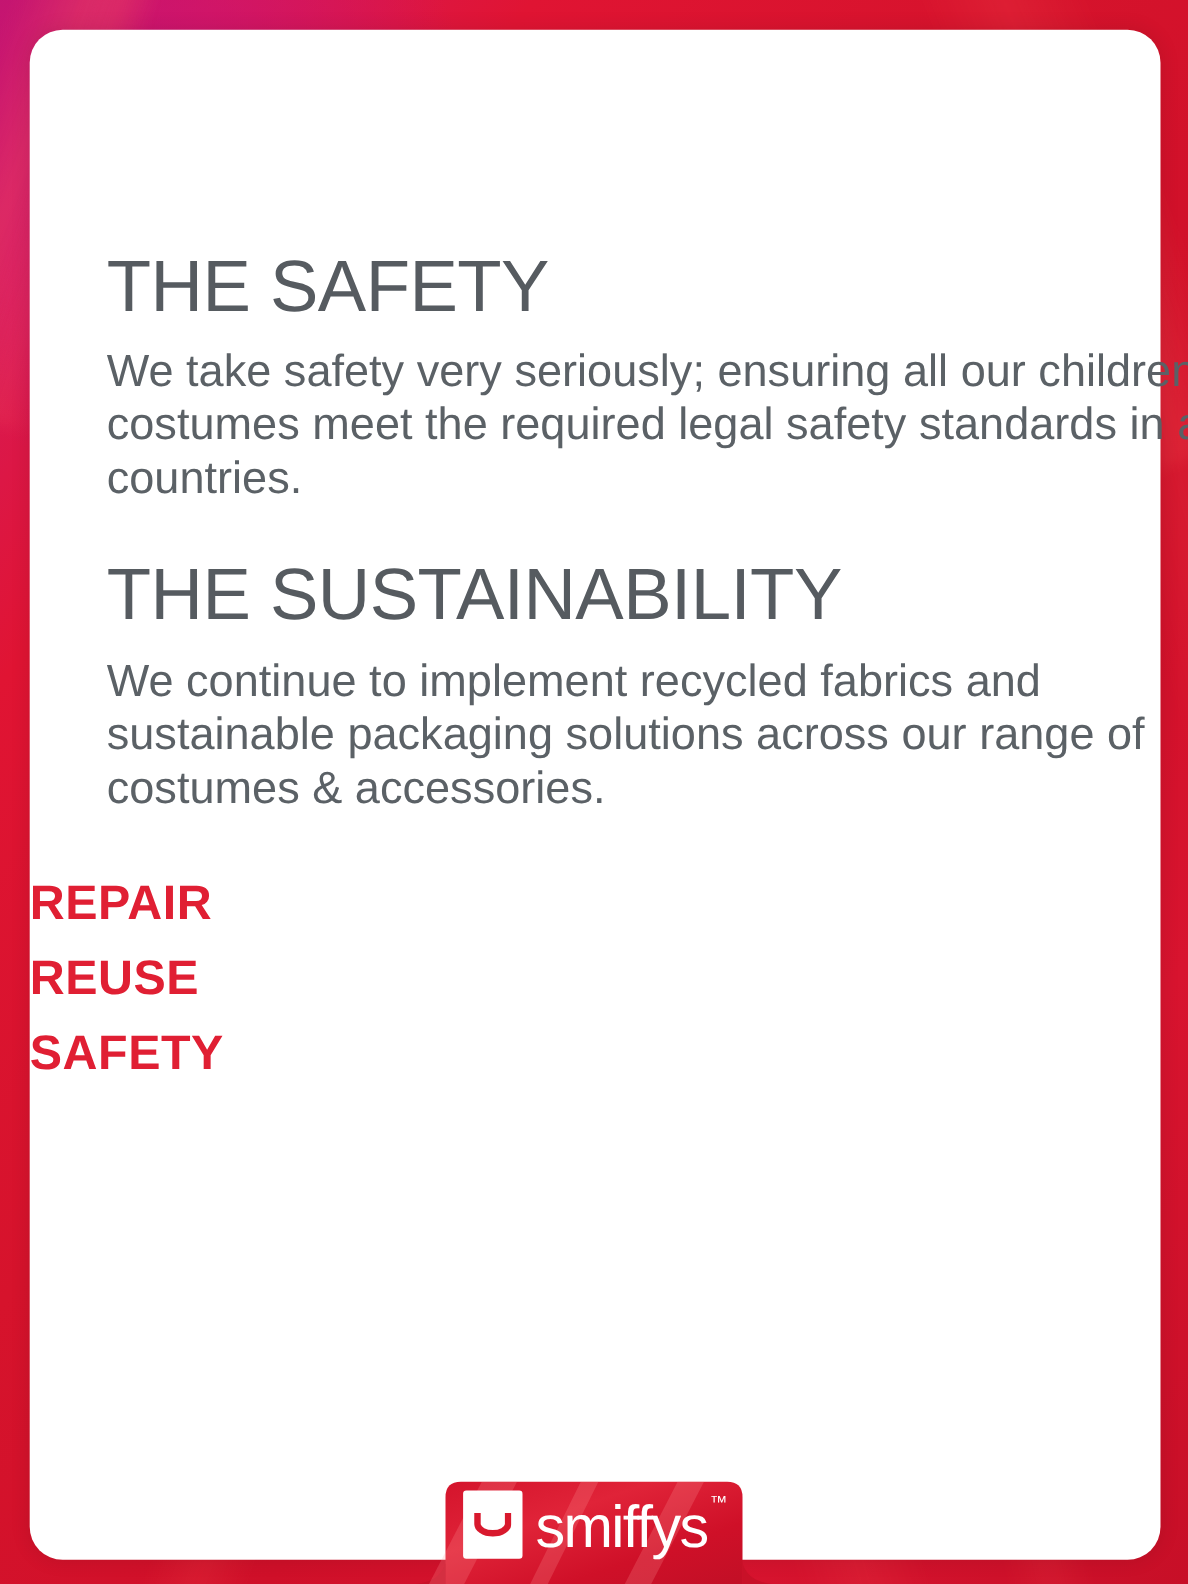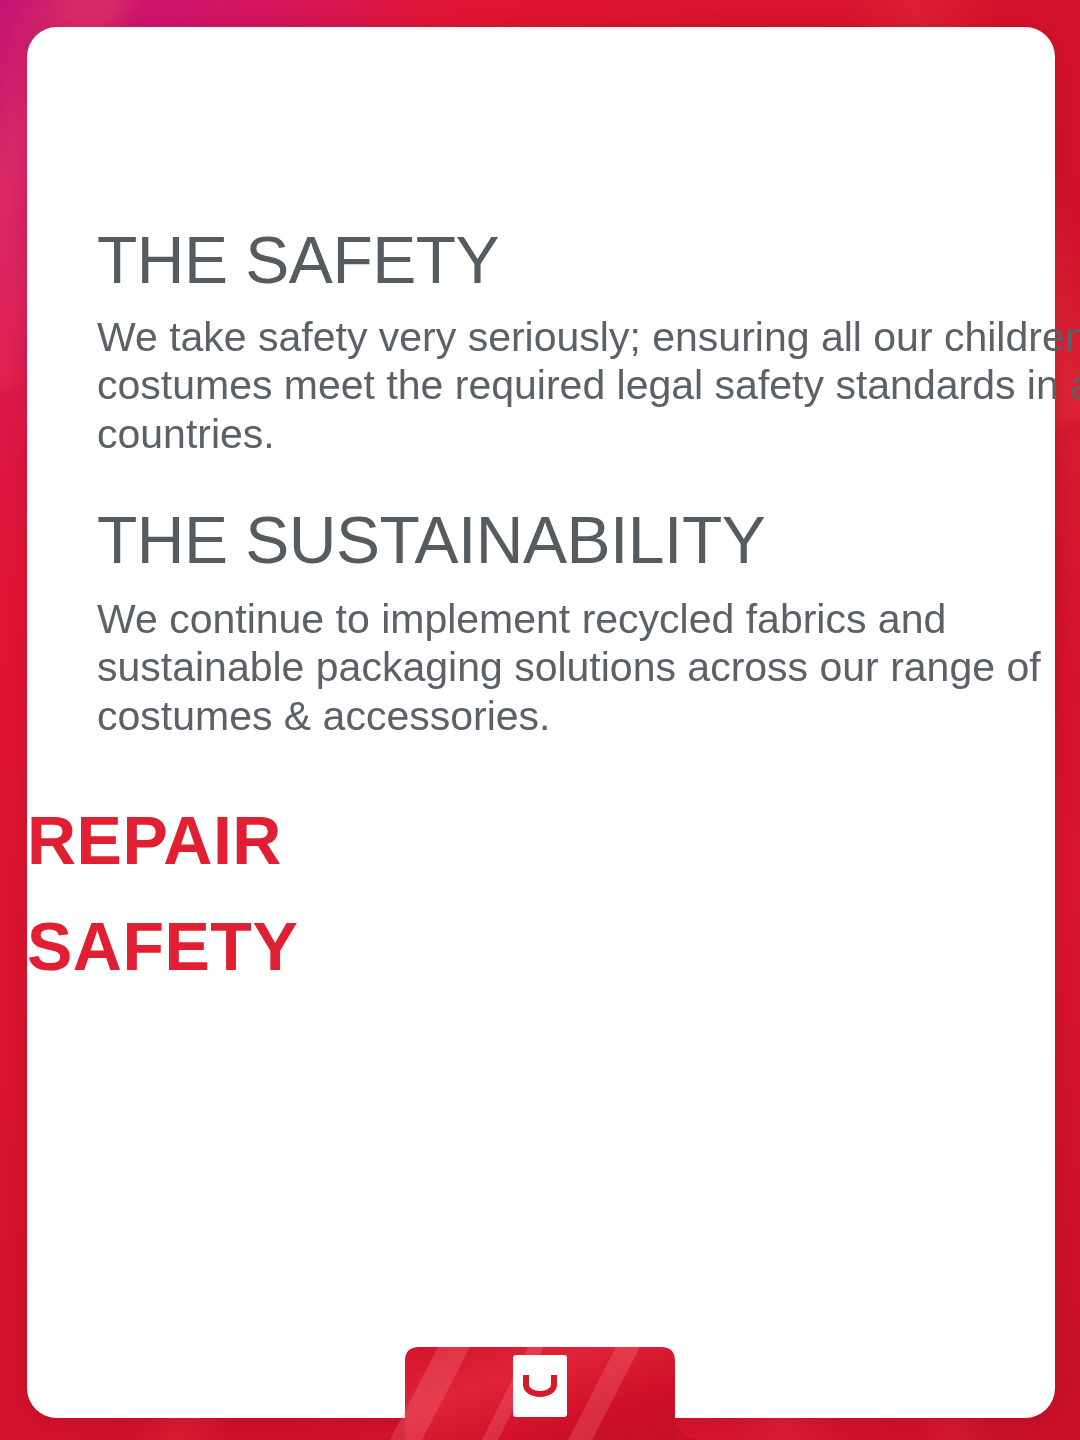--- a/index.html
+++ b/index.html
@@ -103,21 +103,21 @@
 
   
   .section-slogan {
     position: absolute;
     left: 0;
     top: 760px;
     width: 1028px;
   }
   .slogan-line {
     margin: 0;
-    font-size: 68px;
+    font-size: 44px;
     font-weight: 700;
     color: #e01f33;
     letter-spacing: 0.5px;
     line-height: 1.56;
   }
 
   
   .logo-tab {
     position: absolute;
     left: 378px;
@@ -203,20 +203,21 @@
       <p class="body-copy">We take safety very seriously; ensuring all our children’s costumes meet the required legal safety standards in all countries.</p>
     </div>
 
     <div class="section-sustainability block">
       <h1 class="heading"><span>THE </span><span class="strong">SUSTAINABILITY</span></h1>
       <p class="body-copy">We continue to implement recycled fabrics and sustainable packaging solutions across our range of costumes &amp; accessories.</p>
     </div>
 
     <div class="section-slogan">
       <p class="slogan-line">REPAIR</p>
+      <p class="slogan-line">REUSE</p>
       <p class="slogan-line">SAFETY</p>
     </div>
 
   </div>
 
   <div class="logo-tab">
     <svg class="logo-tab-shape" viewBox="0 0 324 105" preserveAspectRatio="none">
       <defs>
         <linearGradient id="tabGrad" x1="0" y1="0" x2="1" y2="1">
           <stop offset="0%" stop-color="#d4142c"></stop>
@@ -231,16 +232,17 @@
       <g opacity="0.22" fill="#ff9a9a">
         <path d="M60 12 L92 12 L44 105 L12 105 Z"></path>
         <path d="M150 12 L166 12 L120 105 L104 105 Z"></path>
         <path d="M238 12 L262 12 L214 105 L190 105 Z"></path>
       </g>
     </svg>
     <div class="logo-inner">
       <span class="logo-mark">
         <span class="logo-smile"></span>
       </span>
+      <span class="logo-wordmark"><span>smiffys</span><sup class="logo-tm">™</sup></span>
     </div>
   </div>
 
 </div>
 
 </body></html>

